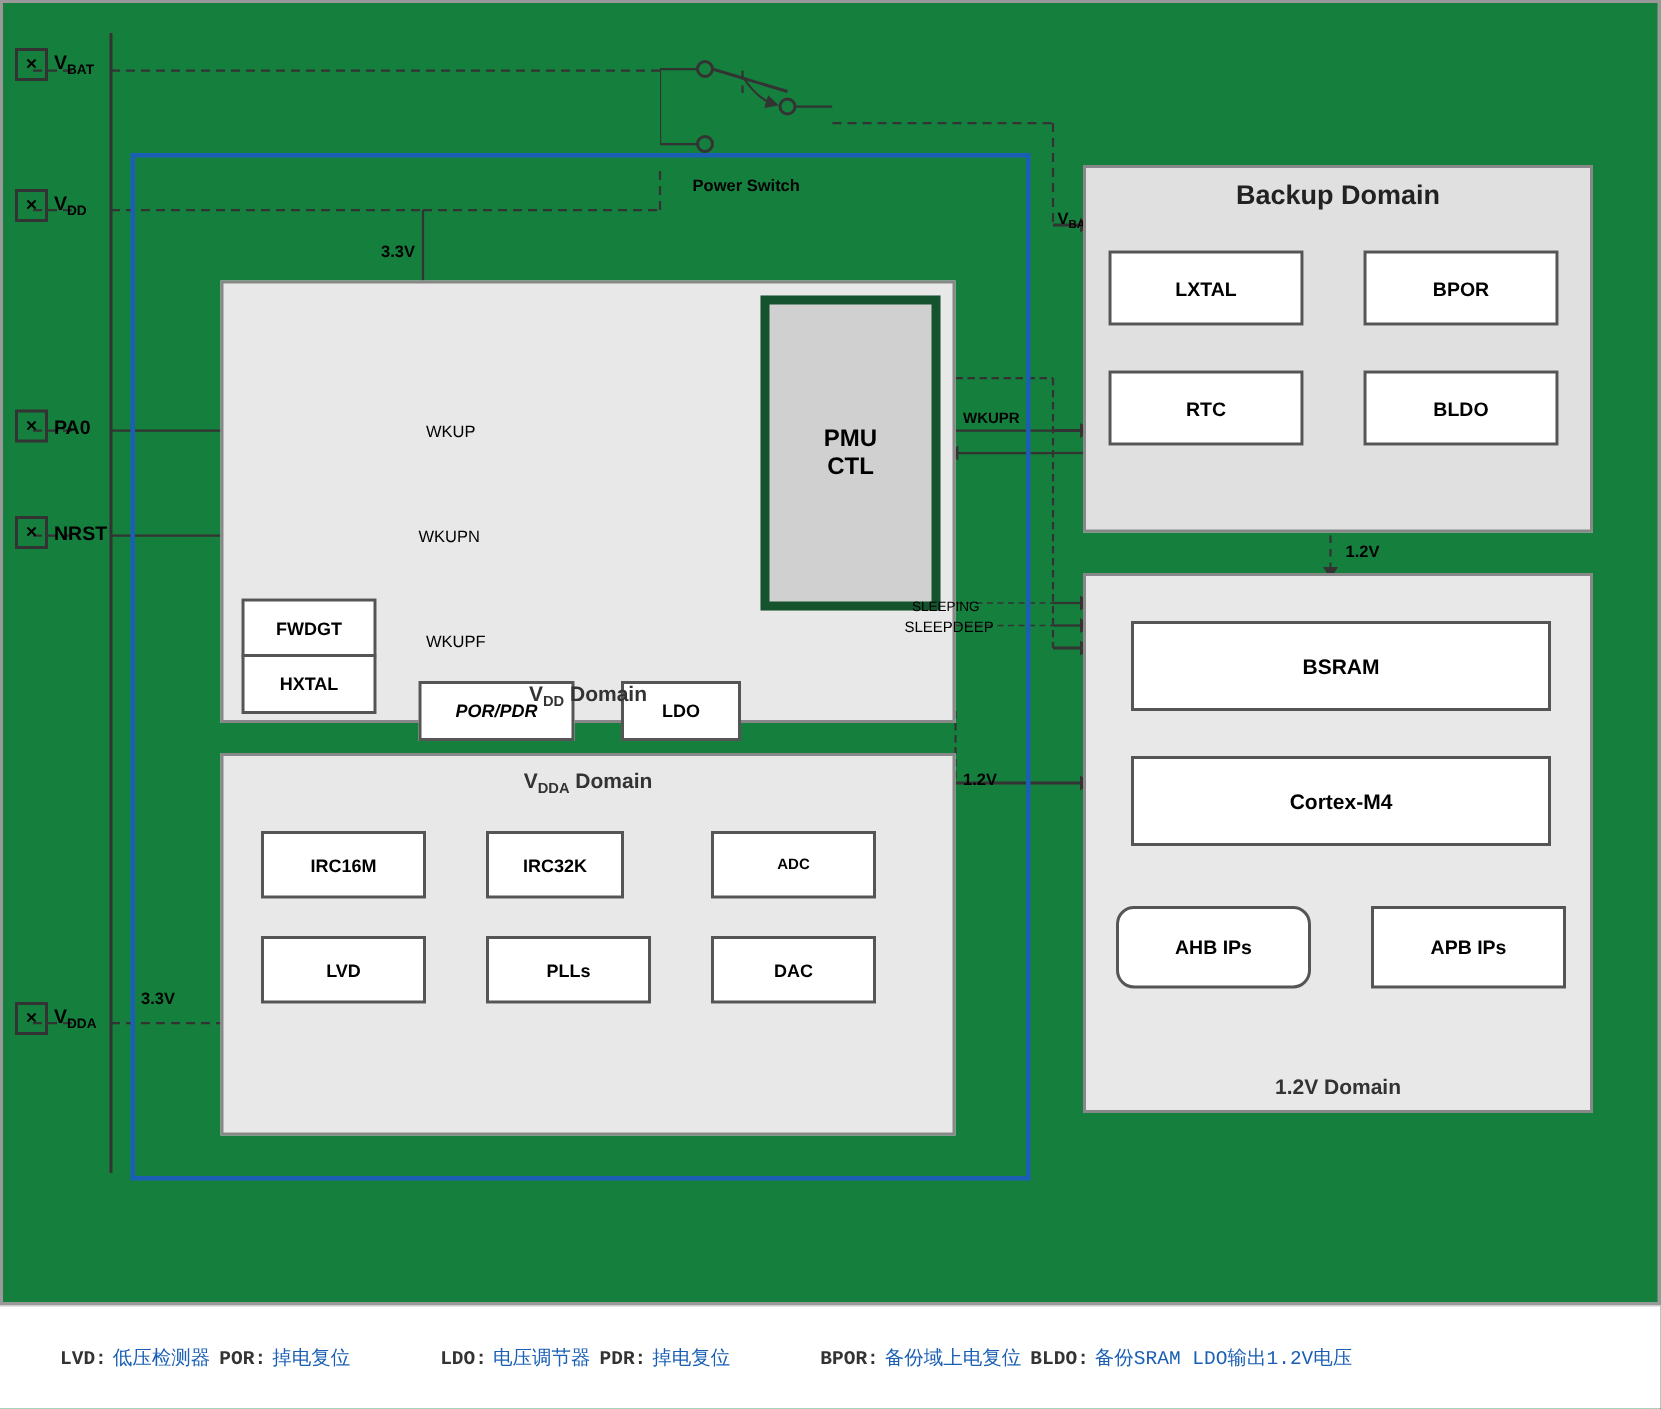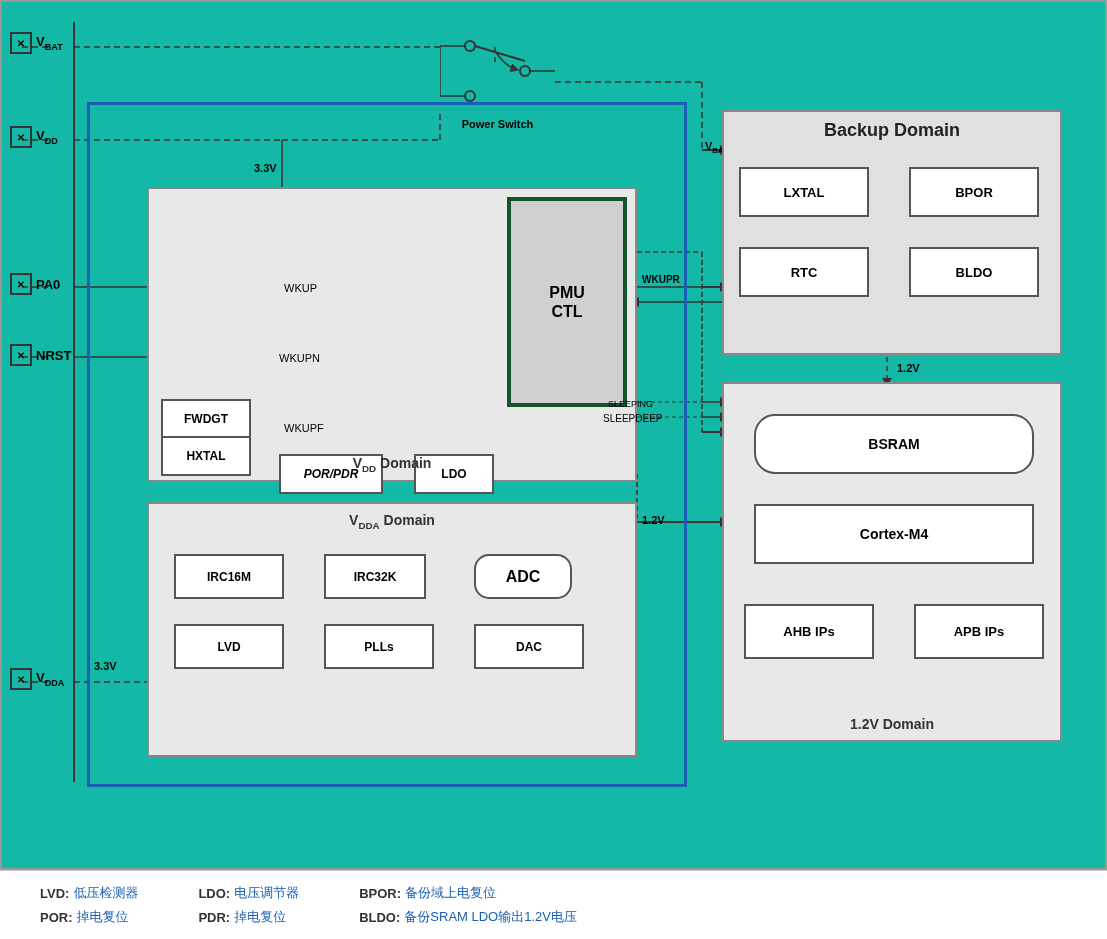--- a/index.html
+++ b/index.html
@@ -9,21 +9,21 @@
       width: 1107px;
       min-height: 939px;
       position: relative;
       overflow: hidden;
     }
 
     .diagram-container {
       position: relative;
       width: 1107px;
       height: 870px;
-      background: #14b8a6;
+      background: #15803d;
       border: 2px solid #999;
       margin: 0;
     }
 
     
     .voltage-label {
       position: absolute;
       display: flex;
       align-items: center;
       gap: 4px;
@@ -80,21 +80,21 @@
       color: #333;
     }
 
     
     .pmu-box {
       position: absolute;
       right: 10px;
       top: 10px;
       width: 110px;
       height: 180px;
-      border: 4px solid #14532d;
+      border: 6px solid #14532d;
       background: #d0d0d0;
       display: flex;
       align-items: center;
       justify-content: center;
       font-weight: bold;
       font-size: 15px;
       text-align: center;
       line-height: 1.2;
     }
 
@@ -216,22 +216,23 @@
       border-top: 1px solid #ccc;
       display: flex;
       align-items: center;
       padding: 8px 40px;
       gap: 60px;
       font-size: 13px;
     }
 
     .legend-col {
       display: flex;
-      flex-direction: column;
+      flex-direction: row;
       gap: 6px;
+      font-family: Liberation Mono, monospace;
     }
 
     .legend-item {
       display: flex;
       align-items: center;
       gap: 4px;
     }
 
     .legend-label {
       font-weight: bold;
@@ -426,25 +427,25 @@
 
   <div class="vdda-domain-box">
     <div class="vdda-domain-label">
       V<sub>DDA</sub> Domain
     </div>
 
     <div class="comp-box" style="left:25px;top:50px;width:110px;height:45px;font-size:12px;">
       <span>IRC16M</span>
     </div>
 
-    <div class="comp-box" style="left:175px;top:50px;width:102px;height:45px;font-size:12px;">
+    <div class="comp-box" style="left:175px;top:50px;width:92px;height:45px;font-size:12px;">
       <span>IRC32K</span>
     </div>
 
-    <div class="comp-box" style="left:325px;top:50px;width:98px;height:45px;font-size:16px;border-radius:15px;">
+    <div class="comp-box" style="left:325px;top:50px;width:110px;height:45px;font-size:10px;">
       <span>ADC</span>
     </div>
 
     <div class="comp-box" style="left:25px;top:120px;width:110px;height:45px;font-size:12px;">
       <span>LVD</span>
     </div>
 
     <div class="comp-box" style="left:175px;top:120px;width:110px;height:45px;font-size:12px;">
       <span>PLLs</span>
     </div>
@@ -472,29 +473,29 @@
     <div class="comp-box" style="position:absolute;left:185px;top:135px;width:130px;height:50px;font-size:13px;">
       <span>BLDO</span>
     </div>
   </div>
 
   <div style="position:absolute;left:640px;top:272px;font-size:10px;font-weight:bold;">WKUPR</div>
 
   <div class="v12-domain-box">
     <div class="v12-domain-label">1.2V Domain</div>
 
-    <div class="comp-box" style="position:absolute;left:30px;top:30px;width:280px;height:60px;font-size:14px;border-radius:21px;">
+    <div class="comp-box" style="position:absolute;left:30px;top:30px;width:280px;height:60px;font-size:14px;">
       <span>BSRAM</span>
     </div>
 
     <div class="comp-box" style="position:absolute;left:30px;top:120px;width:280px;height:60px;font-size:14px;">
       <span>Cortex-M4</span>
     </div>
 
-    <div class="comp-box" style="position:absolute;left:20px;top:220px;width:130px;height:55px;font-size:13px;">
+    <div class="comp-box" style="position:absolute;left:20px;top:220px;width:130px;height:55px;font-size:13px;border-radius:12px;">
       <span>AHB IPs</span>
     </div>
 
     <div class="comp-box" style="position:absolute;left:190px;top:220px;width:130px;height:55px;font-size:13px;">
       <span>APB IPs</span>
     </div>
   </div>
 
   <div style="position:absolute;left:606px;top:397px;font-size:9px;">SLEEPING</div>
   <div style="position:absolute;left:601px;top:411px;font-size:10px;">SLEEPDEEP</div>

